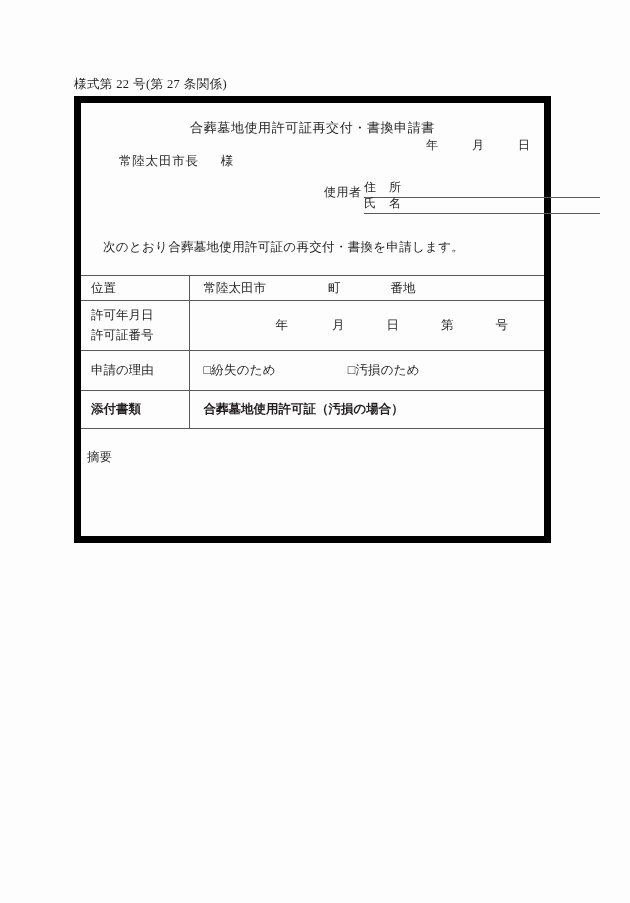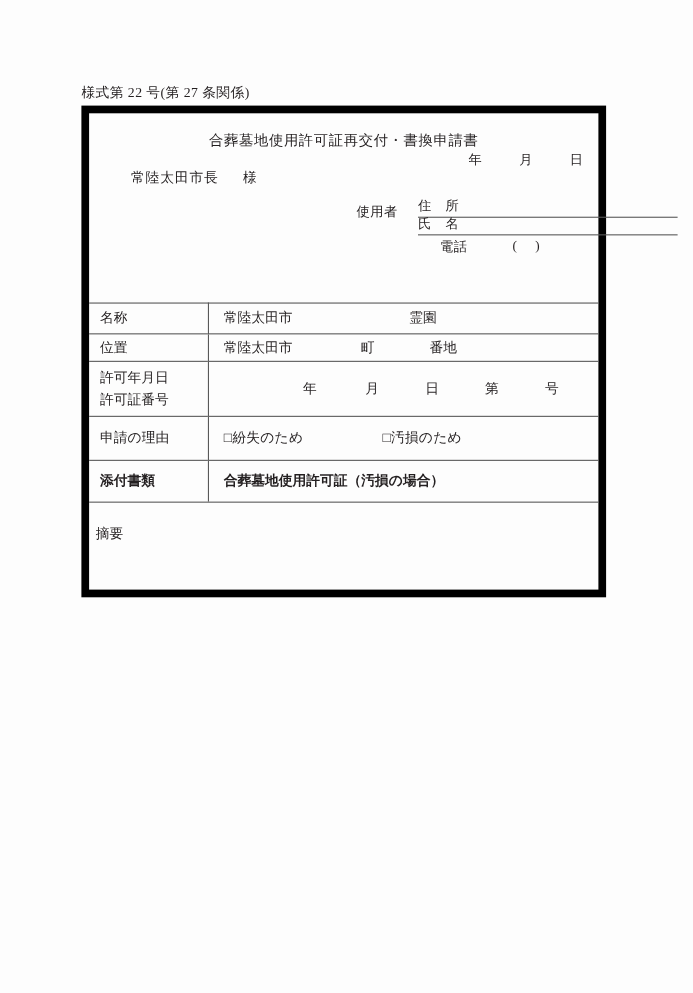--- a/index.html
+++ b/index.html
@@ -86,21 +86,21 @@
   }
   .applicant-label {
     position: absolute;
     left: 0;
     top: 2px;
     font-size: 12px;
     letter-spacing: 0.5px;
   }
   .applicant-fields {
     position: absolute;
-    left: 56px;
+    left: 40px;
     top: 0;
     width: 236px;
     text-align: right;
   }
   .field-row {
     position: relative;
     height: 16px;
     border-bottom: 1px solid #595959;
     box-sizing: border-box;
   }
@@ -238,39 +238,28 @@
     <div class="applicant">
       <span class="applicant-label">使用者</span>
 
       <div class="applicant-fields">
         <div class="field-row">
           <span class="fl">住　所</span>
         </div>
         <div class="field-row">
           <span class="fl">氏　名</span>
         </div>
-        <div class="phone-row">
-          <span class="pl">電話</span>
-          <span class="paren"><span>(</span><span class="gap"></span><span>)</span></span>
-        </div>
       </div>
     </div>
 
+    <div class="statement">次のとおり合葬墓地使用許可証の再交付・書換を申請します。</div>
   </div>
 
   <table class="tbl">
     <tbody>
-      <tr class="r-name">
-        <td class="lbl">
-          <span class="spread">名称</span>
-        </td>
-        <td class="val">
-          <span class="val-inline"><span>常陸太田市</span><span class="gap-a"></span><span>霊園</span></span>
-        </td>
-      </tr>
 
       <tr class="r-pos">
         <td class="lbl">
           <span class="spread">位置</span>
         </td>
         <td class="val">
           <span class="val-inline"><span>常陸太田市</span><span class="gap-b"></span><span>町</span><span class="gap-c"></span><span>番地</span></span>
         </td>
       </tr>
 

